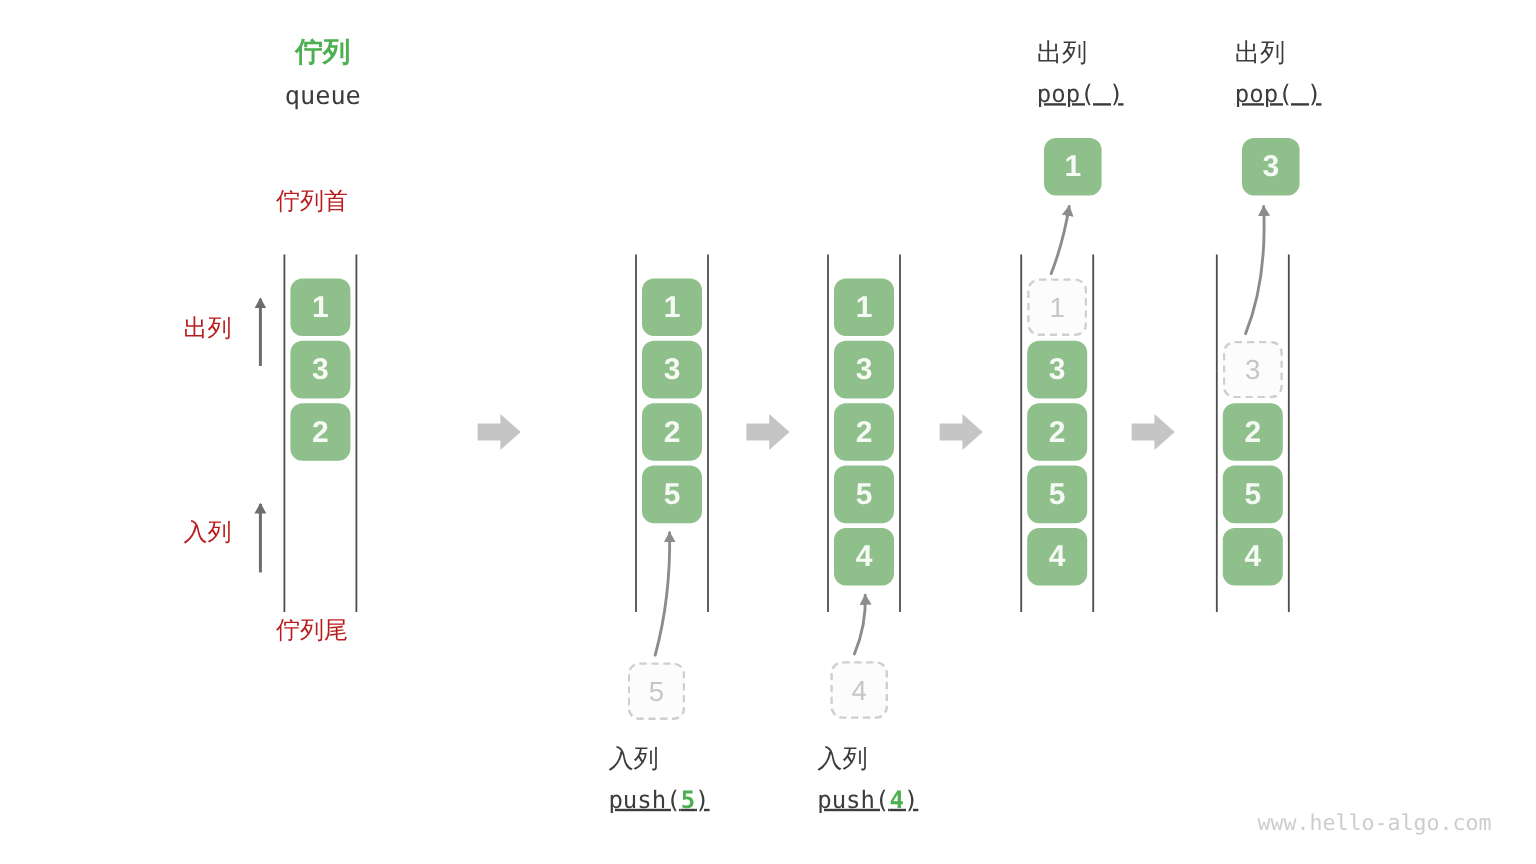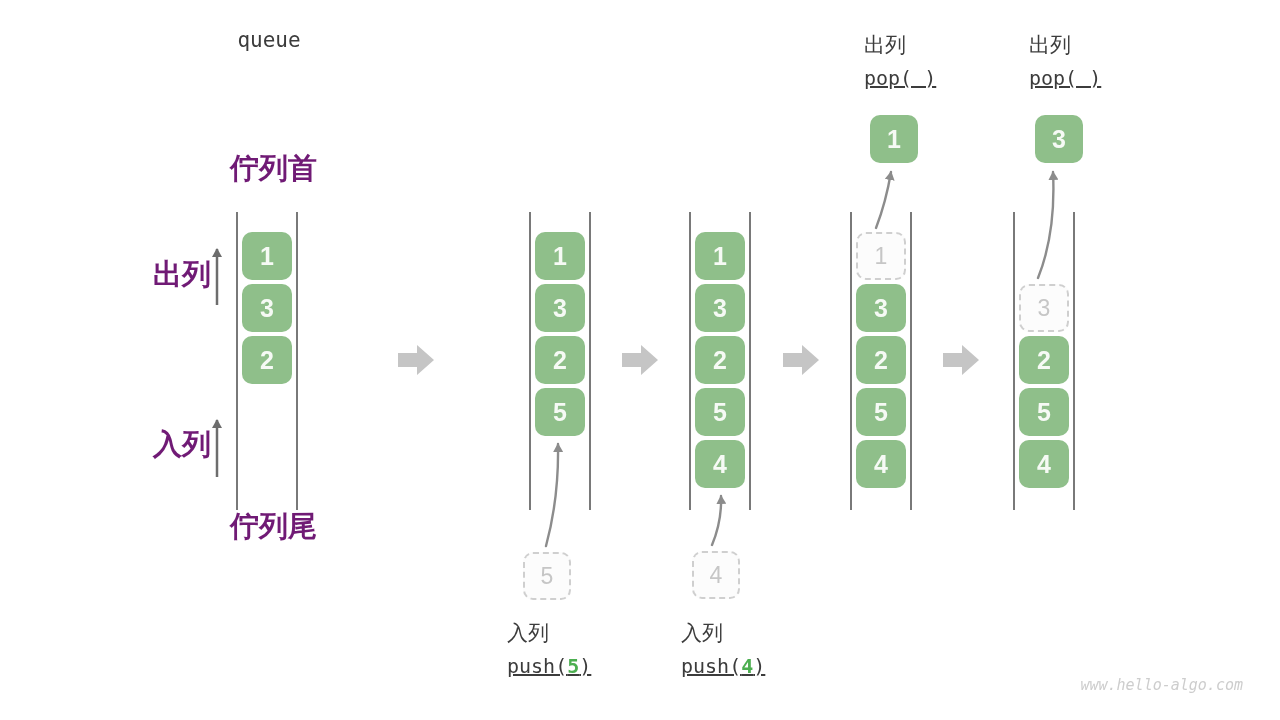--- a/index.html
+++ b/index.html
@@ -3,36 +3,36 @@
 <meta charset="utf-8">
 <style>
   html,body{margin:0;padding:0;background:#ffffff;}
   .canvas{position:relative;width:1280px;height:720px;background:#ffffff;overflow:hidden;
           font-family:"Liberation Sans",sans-serif;color:#3c3c3c;}
   .abs{position:absolute;}
   #overlay{left:0;top:0;pointer-events:none;}
 
   .title-block{left:194px;top:30px;width:150px;text-align:center;}
   .title-zh{font-size:23px;font-weight:bold;color:#4caf50;line-height:26px;}
-  .title-en{font-family:"DejaVu Sans Mono",monospace;font-size:21px;color:#3c3c3c;line-height:20px;}
+  .title-en{font-family:"DejaVu Sans Mono",monospace;font-size:21px;color:#3c3c3c;line-height:20px;margin-top:14px;}
 
-  .side-label{font-size:29px;font-weight:bold;color:#701a75;line-height:23px;}
+  .side-label{font-size:20px;font-weight:normal;color:#b91c1c;line-height:23px;}
 
   .slot-box,.popped-box,.staging-box{
     position:absolute;box-sizing:border-box;border-radius:10px;
     display:flex;align-items:center;justify-content:center;}
   .box-solid{background:#8fbf8a;color:#f6faf5;font-weight:bold;font-size:25px;}
   .box-dashed{background:#fcfcfc;border:2px dashed #cfcfcf;color:#c6c6c6;font-size:23px;}
 
   .op-label{position:absolute;}
   .op-label .zh{font-size:21px;line-height:27px;color:#3c3c3c;}
   .op-label .code{font-family:"DejaVu Sans Mono",monospace;font-size:20px;line-height:27px;margin-top:7px;color:#3c3c3c;white-space:pre;text-decoration:underline;}
   .op-label .code .arg{color:#4caf50;font-weight:bold;}
 
-  .watermark{right:37px;top:676px;font-family:"DejaVu Sans Mono",monospace;font-size:15px;color:#cdcdcd;font-style:italic;}
+  .watermark{right:37px;top:676px;font-family:"DejaVu Sans Mono",monospace;font-size:18px;color:#cdcdcd;}
 </style>
 </head>
 <body>
 
 <div class="canvas">
 
   <svg id="overlay" class="abs" width="1280" height="720" viewBox="0 0 1280 720">
       <defs>
         <marker id="ah-side" markerWidth="10" markerHeight="10" refX="8" refY="5" orient="auto" markerUnits="userSpaceOnUse">
           <path d="M0,0 L9,5 L0,10 z" fill="#6d6d6d"></path>
@@ -57,20 +57,21 @@
       <polygon points="0,10.5 19,10.5 19,2.5 36,17.5 19,32.5 19,24.5 0,24.5" transform="translate(943,342.5)" fill="#c5c5c5"></polygon>
       <path d="M217,305 L217,249" stroke="#6d6d6d" stroke-width="2.5" fill="none" marker-end="url(#ah-side)"></path>
       <path d="M217,477 L217,420" stroke="#6d6d6d" stroke-width="2.5" fill="none" marker-end="url(#ah-side)"></path>
       <path d="M546,546 Q559,498 558,444" stroke="#8c8c8c" stroke-width="2.4" fill="none" stroke-linecap="round" marker-end="url(#ah-curve)"></path>
       <path d="M712,545 Q722,521 721,496" stroke="#8c8c8c" stroke-width="2.4" fill="none" stroke-linecap="round" marker-end="url(#ah-curve)"></path>
       <path d="M876,228 Q886,202 891,172" stroke="#8c8c8c" stroke-width="2.4" fill="none" stroke-linecap="round" marker-end="url(#ah-curve)"></path>
       <path d="M1038,278 Q1056,233 1053,172" stroke="#8c8c8c" stroke-width="2.4" fill="none" stroke-linecap="round" marker-end="url(#ah-curve)"></path>
     </svg>
 
   <div class="abs title-block">
+    <div class="title-zh">佇列</div>
     <div class="title-en">queue</div>
   </div>
 
   <div class="abs side-label" style="left:230px;top:157px">佇列首</div>
   <div class="abs side-label" style="left:230px;top:515px">佇列尾</div>
   <div class="abs side-label" style="left:153px;top:263px">出列</div>
   <div class="abs side-label" style="left:153px;top:433px">入列</div>
 
   <div id="gen">
       <div class="slot-box box-solid" style="left: 242px; top: 232px; width: 50px; height: 48px;">1</div>

